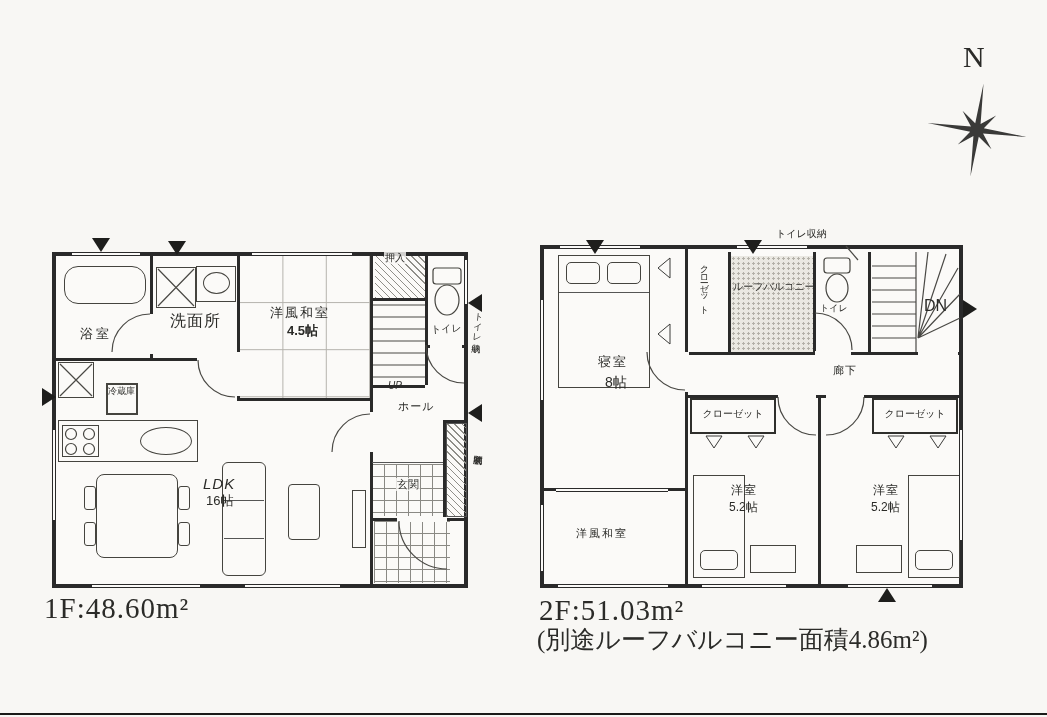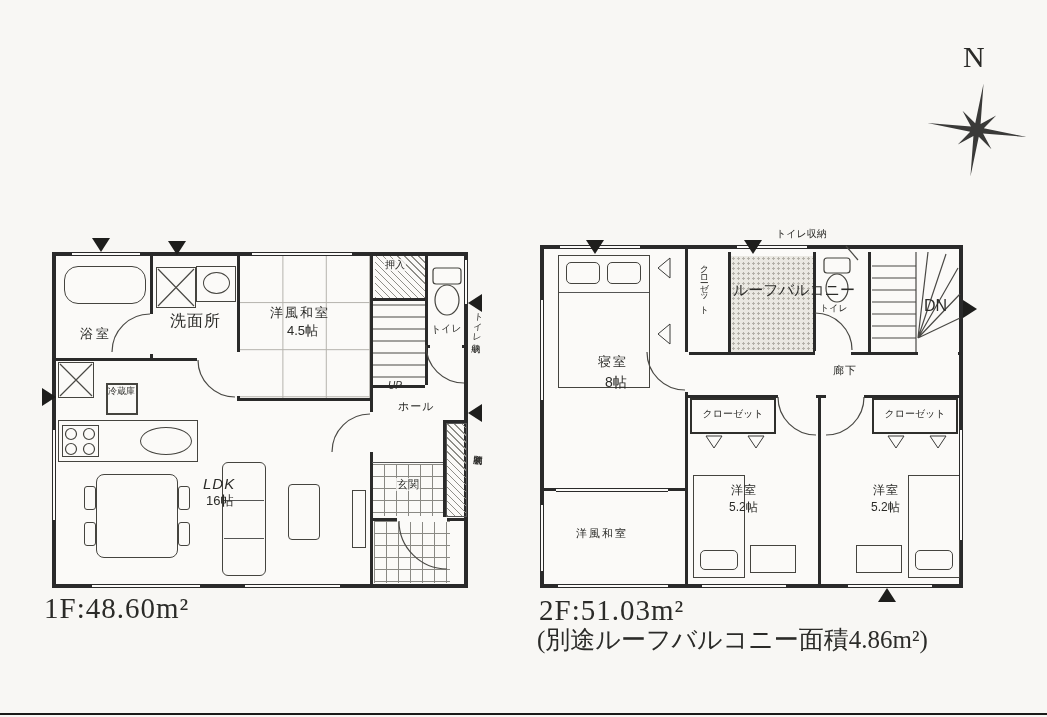--- a/index.html
+++ b/index.html
@@ -112,22 +112,22 @@
     <polygon points="168,241 186,241 177,255"></polygon>
     <polygon points="42,388 42,406 56,397"></polygon>
     <polygon points="482,294 482,312 468,303"></polygon>
     <polygon points="482,404 482,422 468,413"></polygon>
   </g>
 </svg>
 
 <div class="lbl" style="left:80px;top:327px;font-size:13px;letter-spacing:3px;">浴室</div>
 <div class="lbl" style="left:170px;top:312px;font-size:16px;letter-spacing:1px;">洗面所</div>
 <div class="lbl" style="left:270px;top:306px;font-size:13px;letter-spacing:2px;">洋風和室</div>
-<div class="lbl" style="left:287px;top:324px;font-size:13px;">4.5帖</div>
-<div class="lbl chip" style="left:384px;top:259px;font-size:10px;">押入</div>
+<div class="lbl" style="left:287px;top:324px;font-size:13px;font-weight:bold;">4.5帖</div>
+<div class="lbl chip" style="left:384px;top:252px;font-size:10px;">押入</div>
 <div class="lbl" style="left:431px;top:323px;font-size:10px;transform:rotate(-4deg);">トイレ</div>
 <div class="lbl" style="left:388px;top:380px;font-size:10px;font-style:italic;">UP</div>
 <div class="lbl" style="left:398px;top:400px;font-size:11px;letter-spacing:1px;">ホール</div>
 <div class="lbl chip" style="left:396px;top:478px;font-size:11px;">玄関</div>
 <div class="lbl" style="left:203px;top:475px;font-size:15px;letter-spacing:1px;font-style:italic;">LDK</div>
 <div class="lbl" style="left:206px;top:494px;font-size:13px;">16帖</div>
 <div class="lbl" style="left:108px;top:386px;width:28px;font-size:9px;white-space:normal;line-height:1.2;z-index:7;">冷蔵庫</div>
 <div class="lbl vtext" style="left:471px;top:306px;height:76px;font-size:9px;transform:rotate(5deg);">トイレ収納</div>
 <div class="lbl vtext" style="left:471px;top:448px;height:64px;font-size:9px;transform:rotate(5deg);">玄関収納</div>
 <div class="lbl serif" style="left:44px;top:592px;font-size:29px;letter-spacing:1px;">1F:48.60m²</div>
@@ -201,21 +201,21 @@
     <polygon points="706,436 722,436 714,448"></polygon>
     <polygon points="748,436 764,436 756,448"></polygon>
     <polygon points="888,436 904,436 896,448"></polygon>
     <polygon points="930,436 946,436 938,448"></polygon>
   </g>
 </svg>
 
 <div class="lbl" style="left:598px;top:355px;font-size:13px;letter-spacing:2px;">寝室</div>
 <div class="lbl" style="left:605px;top:374px;font-size:14px;">8帖</div>
 <div class="lbl vtext" style="left:699px;top:258px;height:90px;font-size:9px;">クローゼット</div>
-<div class="lbl" style="left:733px;top:281px;width:78px;font-size:15px;text-align:center;z-index:7;">ルーフバルコニー</div>
+<div class="lbl" style="left:733px;top:281px;width:78px;font-size:10px;text-align:center;z-index:7;">ルーフバルコニー</div>
 <div class="lbl" style="left:820px;top:303px;font-size:9px;">トイレ</div>
 <div class="lbl" style="left:924px;top:297px;font-size:16px;">DN</div>
 <div class="lbl" style="left:833px;top:364px;font-size:11px;letter-spacing:1px;">廊下</div>
 <div class="lbl" style="left:690px;top:408px;width:86px;text-align:center;font-size:10px;">クローゼット</div>
 <div class="lbl" style="left:872px;top:408px;width:86px;text-align:center;font-size:10px;">クローゼット</div>
 <div class="lbl" style="left:731px;top:484px;font-size:12px;letter-spacing:1px;">洋室</div>
 <div class="lbl" style="left:729px;top:501px;font-size:12px;">5.2帖</div>
 <div class="lbl" style="left:873px;top:484px;font-size:12px;letter-spacing:1px;">洋室</div>
 <div class="lbl" style="left:871px;top:501px;font-size:12px;">5.2帖</div>
 <div class="lbl" style="left:576px;top:527px;font-size:11px;letter-spacing:2px;">洋風和室</div>

